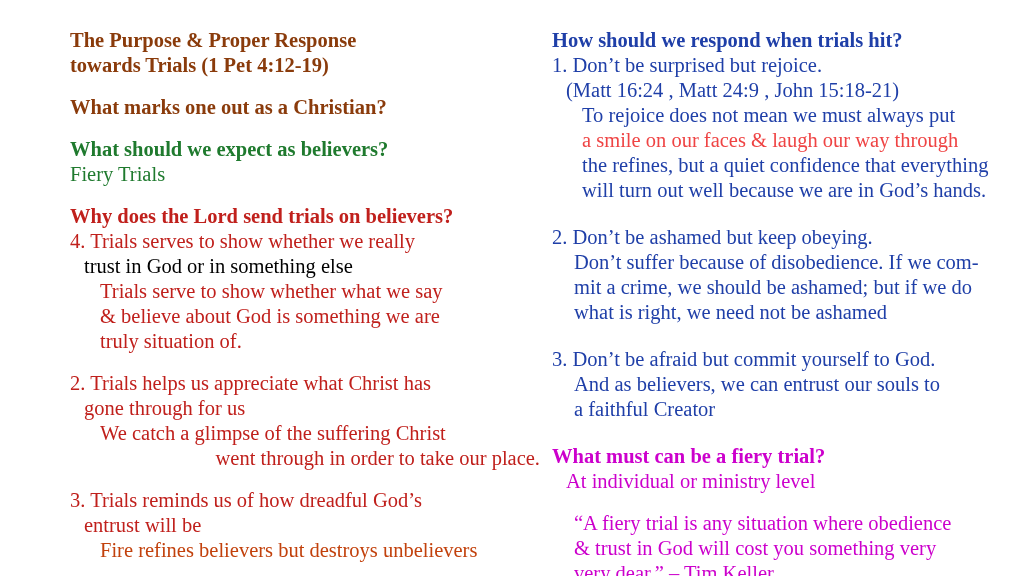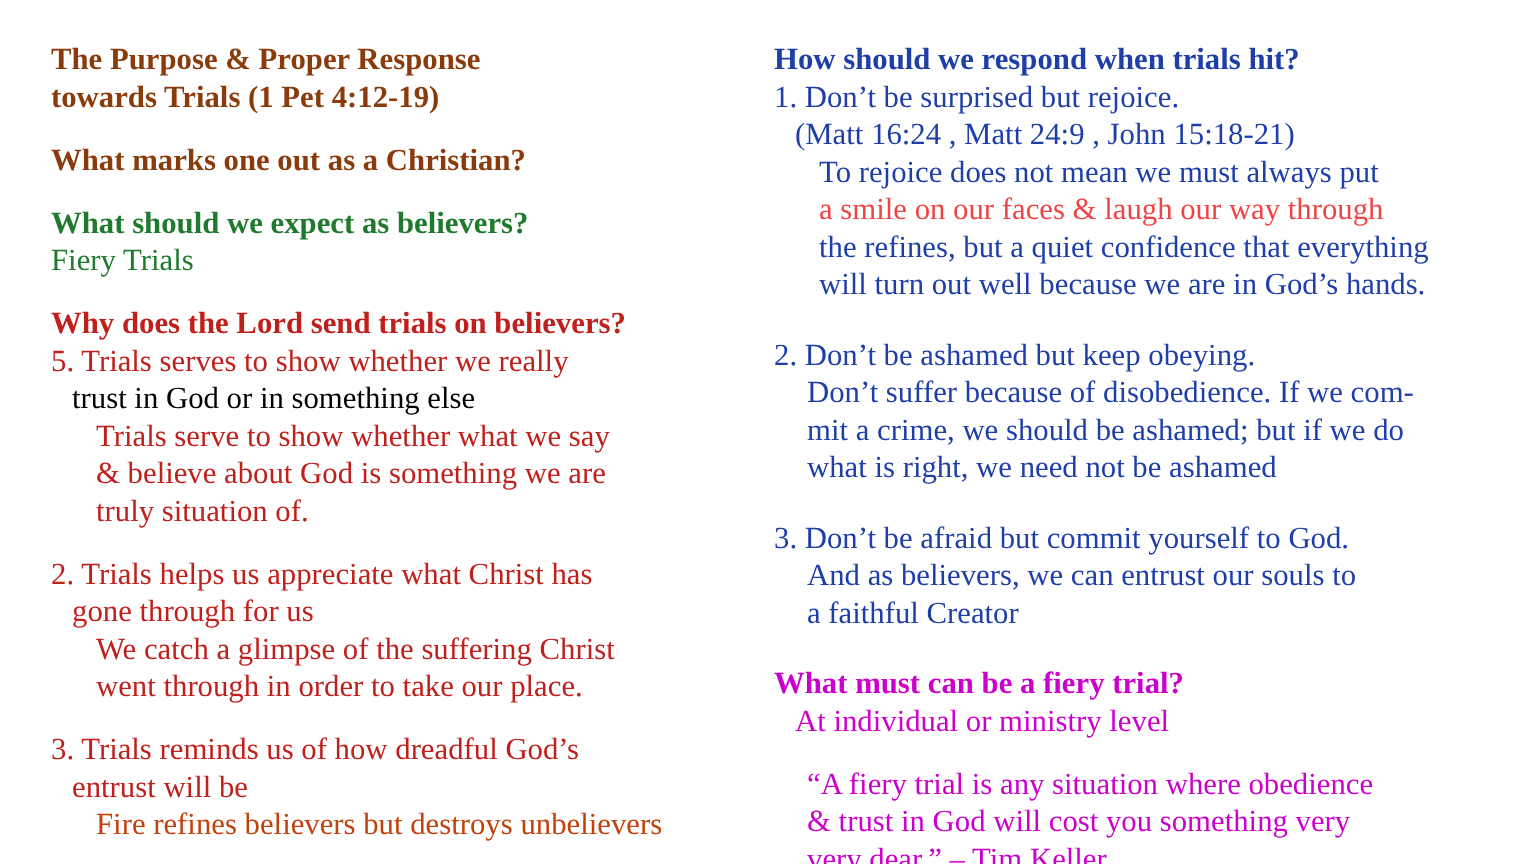--- a/index.html
+++ b/index.html
@@ -11,20 +11,21 @@
     width: 1024px;
     height: 576px;
     overflow: hidden;
     font-family: "Liberation Serif", serif;
   }
   .slide {
     position: relative;
     width: 878px;
     height: 576px;
     box-sizing: border-box;
+    margin-left: 36px;
   }
   .col {
     position: absolute;
     top: 28px;
   }
   .col-left {
     left: 34px;
     width: 470px;
   }
   .col-right {
@@ -54,30 +55,30 @@
   <div class="col col-left">
       <div class="line ind0 bold" style="color: rgb(138, 59, 11);">The Purpose &amp; Proper Response</div>
       <div class="line ind0 bold" style="color: rgb(138, 59, 11);">towards Trials (1 Pet 4:12-19)</div>
       <div class="gap-md"></div>
       <div class="line ind0 bold" style="color: rgb(138, 59, 11);">What marks one out as a Christian?</div>
       <div class="gap-md"></div>
       <div class="line ind0 bold" style="color: rgb(31, 122, 46);">What should we expect as believers?</div>
       <div class="line ind0" style="color: rgb(31, 122, 46);">Fiery Trials</div>
       <div class="gap-md"></div>
       <div class="line ind0 bold" style="color: rgb(192, 32, 28);">Why does the Lord send trials on believers?</div>
-      <div class="line ind0" style="color: rgb(192, 32, 28);">5. Trials serves to show whether we really</div>
+      <div class="line ind0" style="color: rgb(192, 32, 28);">4. Trials serves to show whether we really</div>
       <div class="line ind1" style="color: #000000;">trust in God or in something else</div>
       <div class="line ind2" style="color: rgb(192, 32, 28);">Trials serve to show whether what we say</div>
       <div class="line ind2" style="color: rgb(192, 32, 28);">&amp; believe about God is something we are</div>
       <div class="line ind2" style="color: rgb(192, 32, 28);">truly situation of.</div>
       <div class="gap-md"></div>
       <div class="line ind0" style="color: rgb(192, 32, 28);">2. Trials helps us appreciate what Christ has</div>
       <div class="line ind1" style="color: rgb(192, 32, 28);">gone through for us</div>
       <div class="line ind2" style="color: rgb(192, 32, 28);">We catch a glimpse of the suffering Christ</div>
-      <div class="line ind2" style="color: rgb(192, 32, 28);">went through in order to take our place.</div>
+      <div class="line ind2" style="color: rgb(192, 32, 28); text-align: right;">went through in order to take our place.</div>
       <div class="gap-md"></div>
       <div class="line ind0" style="color: rgb(192, 32, 28);">3. Trials reminds us of how dreadful God’s</div>
       <div class="line ind1" style="color: rgb(192, 32, 28);">entrust will be</div>
       <div class="line ind2" style="color: #c2410c;">Fire refines believers but destroys unbelievers</div>
     </div>
   <div class="col col-right">
       <div class="line ind0 bold" style="color: rgb(31, 63, 168);">How should we respond when trials hit?</div>
       <div class="line ind0" style="color: rgb(31, 63, 168);">1. Don’t be surprised but rejoice.</div>
       <div class="line ind1" style="color: rgb(31, 63, 168);">(Matt 16:24 , Matt 24:9 , John 15:18-21)</div>
       <div class="line ind2" style="color: rgb(31, 63, 168);">To rejoice does not mean we must always put</div>

